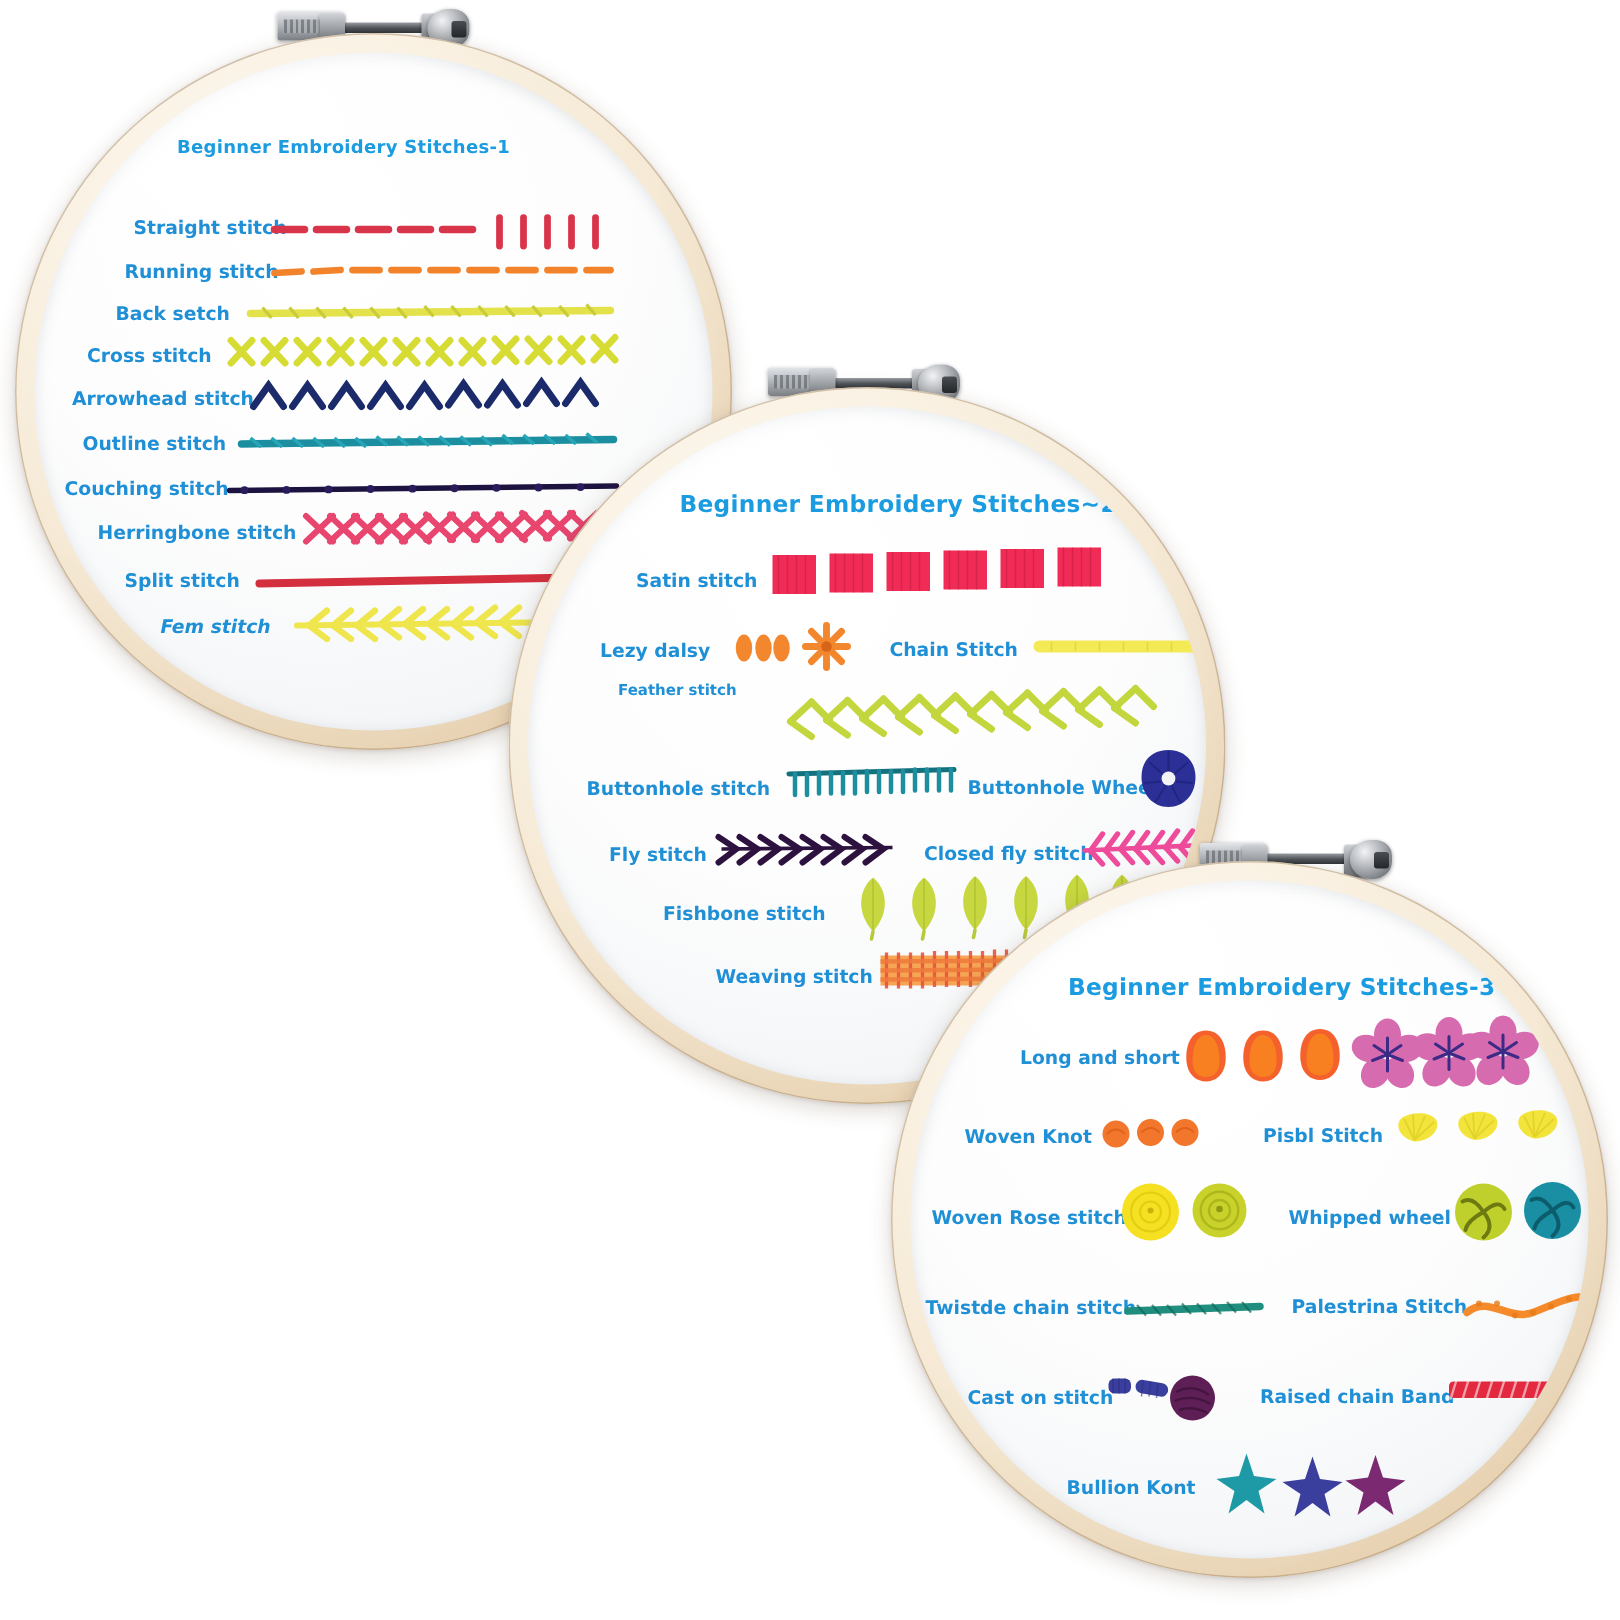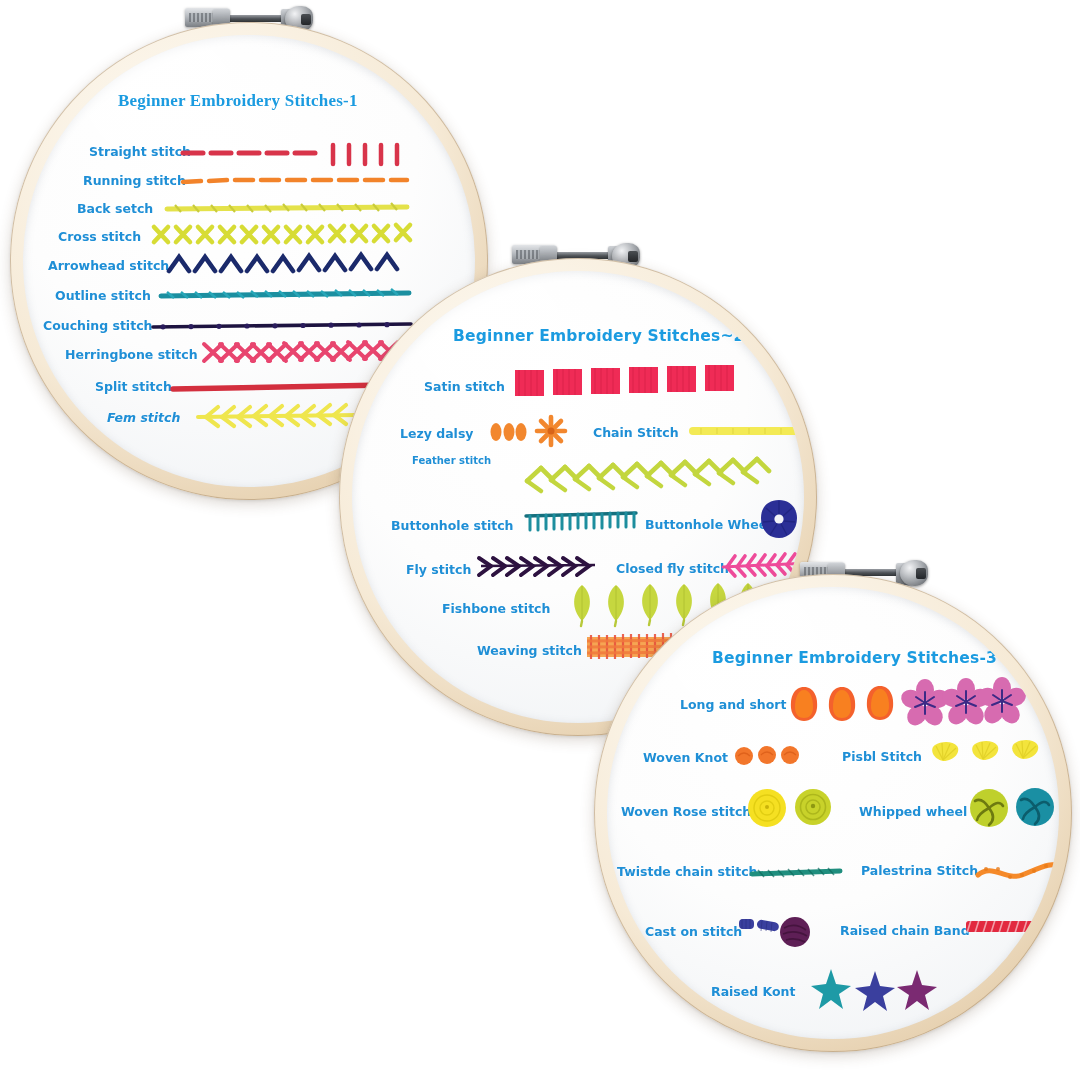--- a/index.html
+++ b/index.html
@@ -65,21 +65,21 @@
     <div class="plateR"></div>
     <div class="knob">
         <b></b>
       </div>
   </div>
 
   <div class="hoop" style="left:10px; top:22px; width:478px; height:478px;">
     <div class="ring"></div>
     <div class="fabric" style="left:13px; top:13px; right:13px; bottom:13px;">
 
-      <div class="title" style="left:95px; top:56px; font-size:17px;font-family:Liberation Serif, serif;">Beginner Embroidery Stitches-1</div>
+      <div class="title" style="left:95px; top:56px; font-size:12px;">Beginner Embroidery Stitches-1</div>
 
       <div class="lbl" style="left:66px; top:109px; font-size:12.5px;">Straight stitch</div>
       <div class="sample" style="left:158px; top:107px;">
         <svg width="220" height="26" viewBox="0 0 220 26">
           <g stroke="#d8344a" stroke-width="5" stroke-linecap="round">
             <line x1="2" y1="11" x2="22" y2="11"></line>
               <line x1="30" y1="11" x2="50" y2="11"></line>
             <line x1="58" y1="11" x2="78" y2="11"></line>
               <line x1="86" y1="11" x2="106" y2="11"></line>
             <line x1="114" y1="11" x2="134" y2="11"></line>
@@ -251,21 +251,21 @@
             <line x1="146" y1="2" x2="164" y2="19"></line>
               <line x1="164" y1="2" x2="146" y2="19"></line>
             <line x1="162" y1="2" x2="180" y2="19"></line>
               <line x1="180" y1="2" x2="162" y2="19"></line>
             <line x1="178" y1="2" x2="196" y2="19"></line>
               <line x1="196" y1="2" x2="178" y2="19"></line>
           </g>
         </svg>
       </div>
 
-      <div class="lbl" style="left:60px; top:344px; font-size:12.5px;margin-left:12px;">Split  stitch</div>
+      <div class="lbl" style="left:60px; top:344px; font-size:12.5px;">Split  stitch</div>
       <div class="sample" style="left:150px; top:346px;">
         <svg width="212" height="12" viewBox="0 0 212 12">
           <line x1="0" y1="8" x2="212" y2="4" stroke="#d32f3e" stroke-width="5.4" stroke-linecap="round"></line>
         </svg>
       </div>
 
       <div class="lbl" style="left:84px; top:375px; font-size:12.5px;font-style:italic;">Fem  stitch</div>
       <div class="sample" style="left:173px; top:368px;">
         <svg width="164" height="26" viewBox="0 0 164 26">
           <line x1="2" y1="14" x2="162" y2="12" stroke="#efe64e" stroke-width="4" stroke-linecap="round"></line>
@@ -839,21 +839,21 @@
               <line x1="61" y1="3" x2="57" y2="16"></line>
             <line x1="69" y1="3" x2="65" y2="16"></line>
               <line x1="77" y1="3" x2="73" y2="16"></line>
             <line x1="85" y1="3" x2="81" y2="16"></line>
               <line x1="93" y1="3" x2="89" y2="16"></line>
             <line x1="101" y1="3" x2="97" y2="16"></line>
           </g>
         </svg>
       </div>
 
-      <div class="lbl" style="left:104px; top:397px; font-size:12.5px;">Raised Kont</div>
+      <div class="lbl" style="left:104px; top:397px; font-size:12.5px;">Bullion Kont</div>
       <div class="sample" style="left:204px; top:380px;">
         <svg width="126" height="44" viewBox="0 0 126 44">
           <g fill="#1e9aa6">
             <path d="M20,2 L25,17 L40,19 L28,27 L32,42 L20,33 L8,42 L12,27 L0,19 L15,17 Z"></path>
           </g>
           <g fill="#3a3f9e">
             <path d="M64,4 L69,19 L84,21 L72,29 L76,44 L64,35 L52,44 L56,29 L44,21 L59,19 Z"></path>
           </g>
           <g fill="#7b2a72">
             <path d="M106,3 L111,18 L126,20 L114,28 L118,43 L106,34 L94,43 L98,28 L86,20 L101,18 Z"></path>

